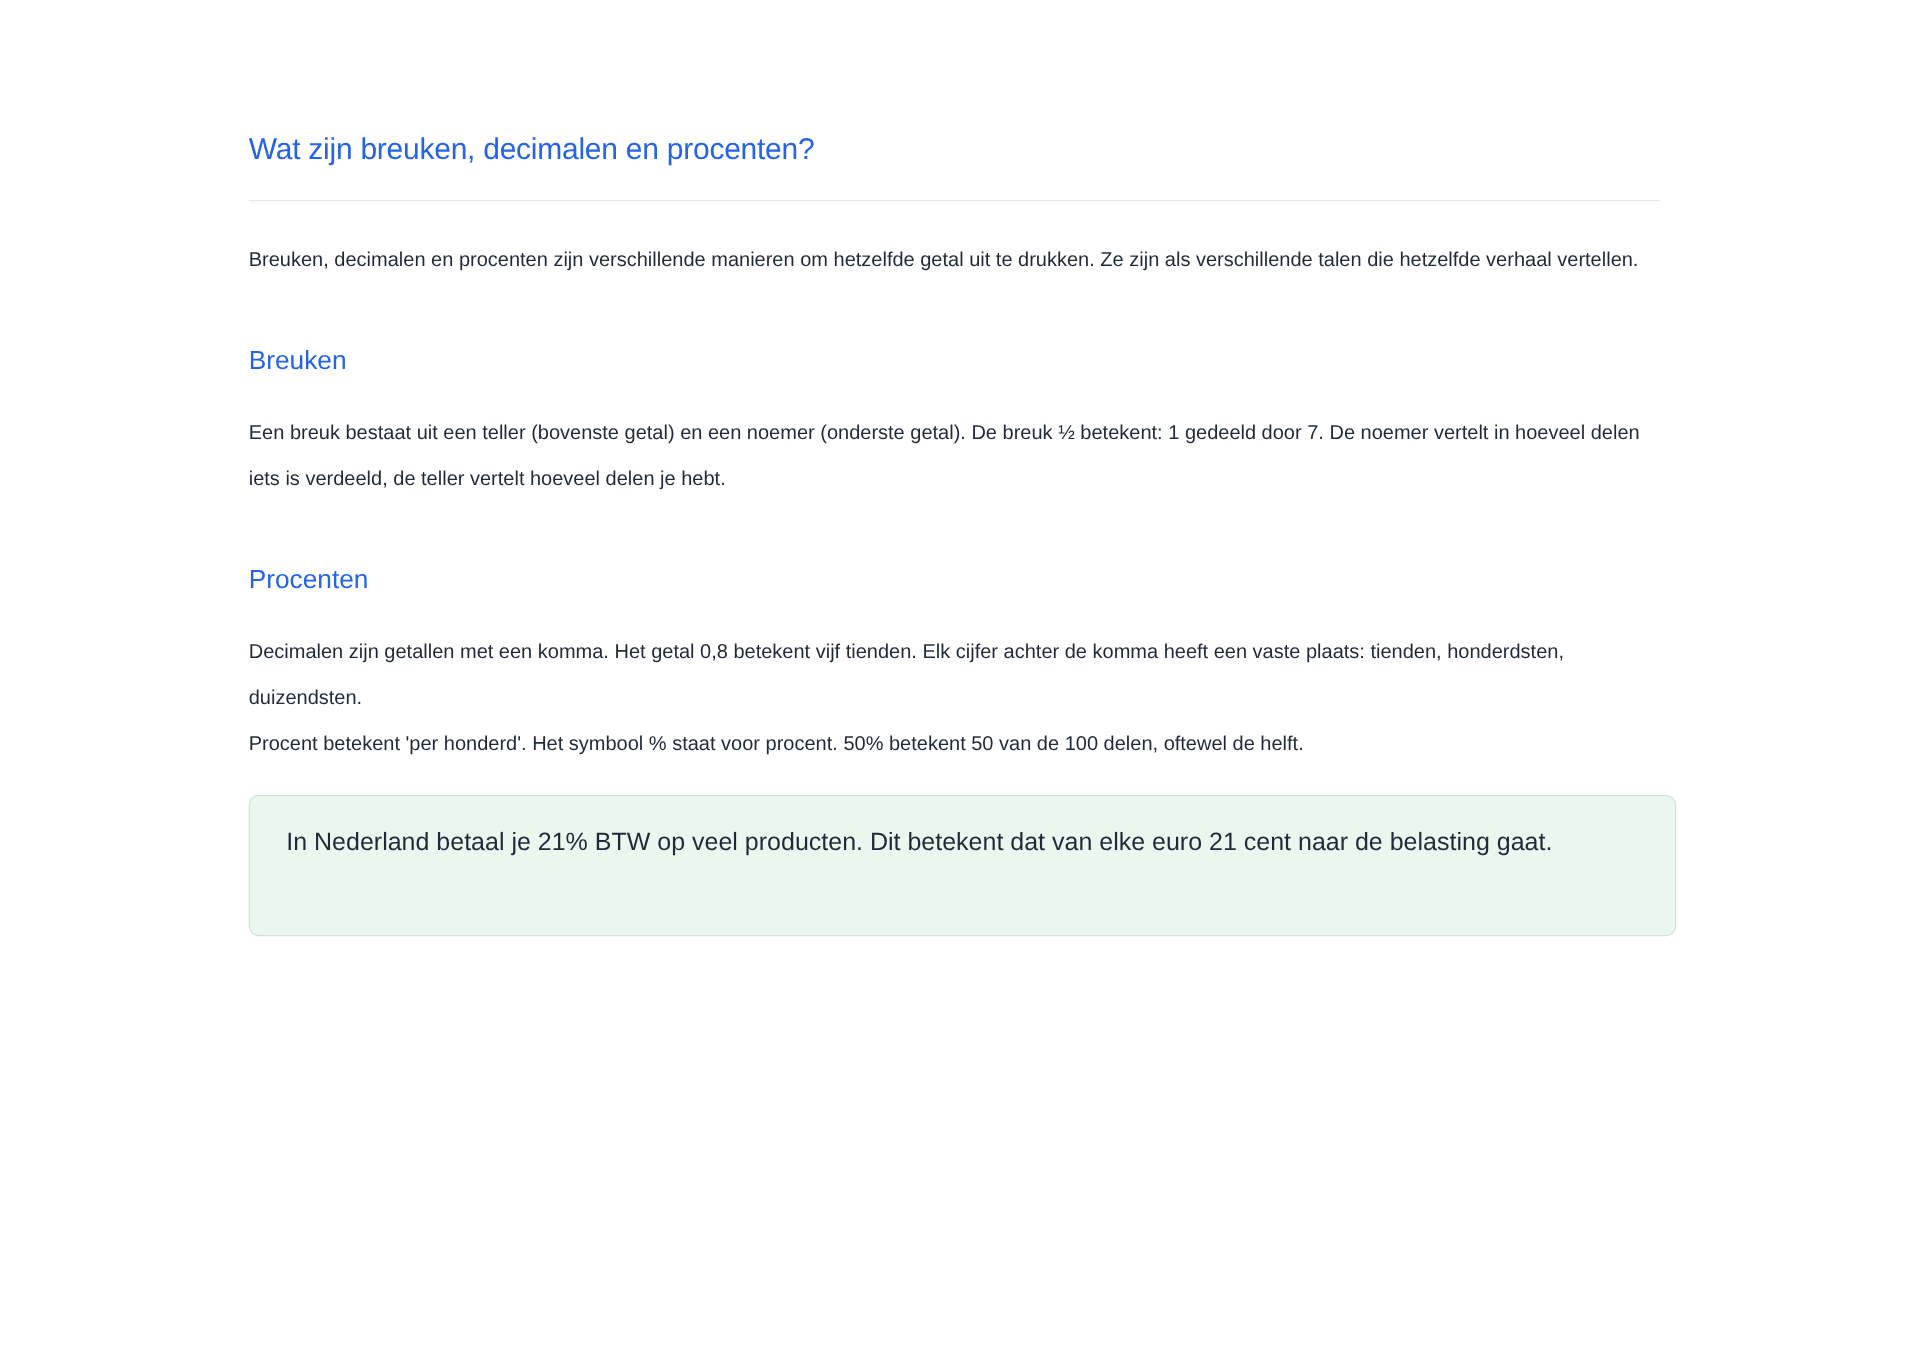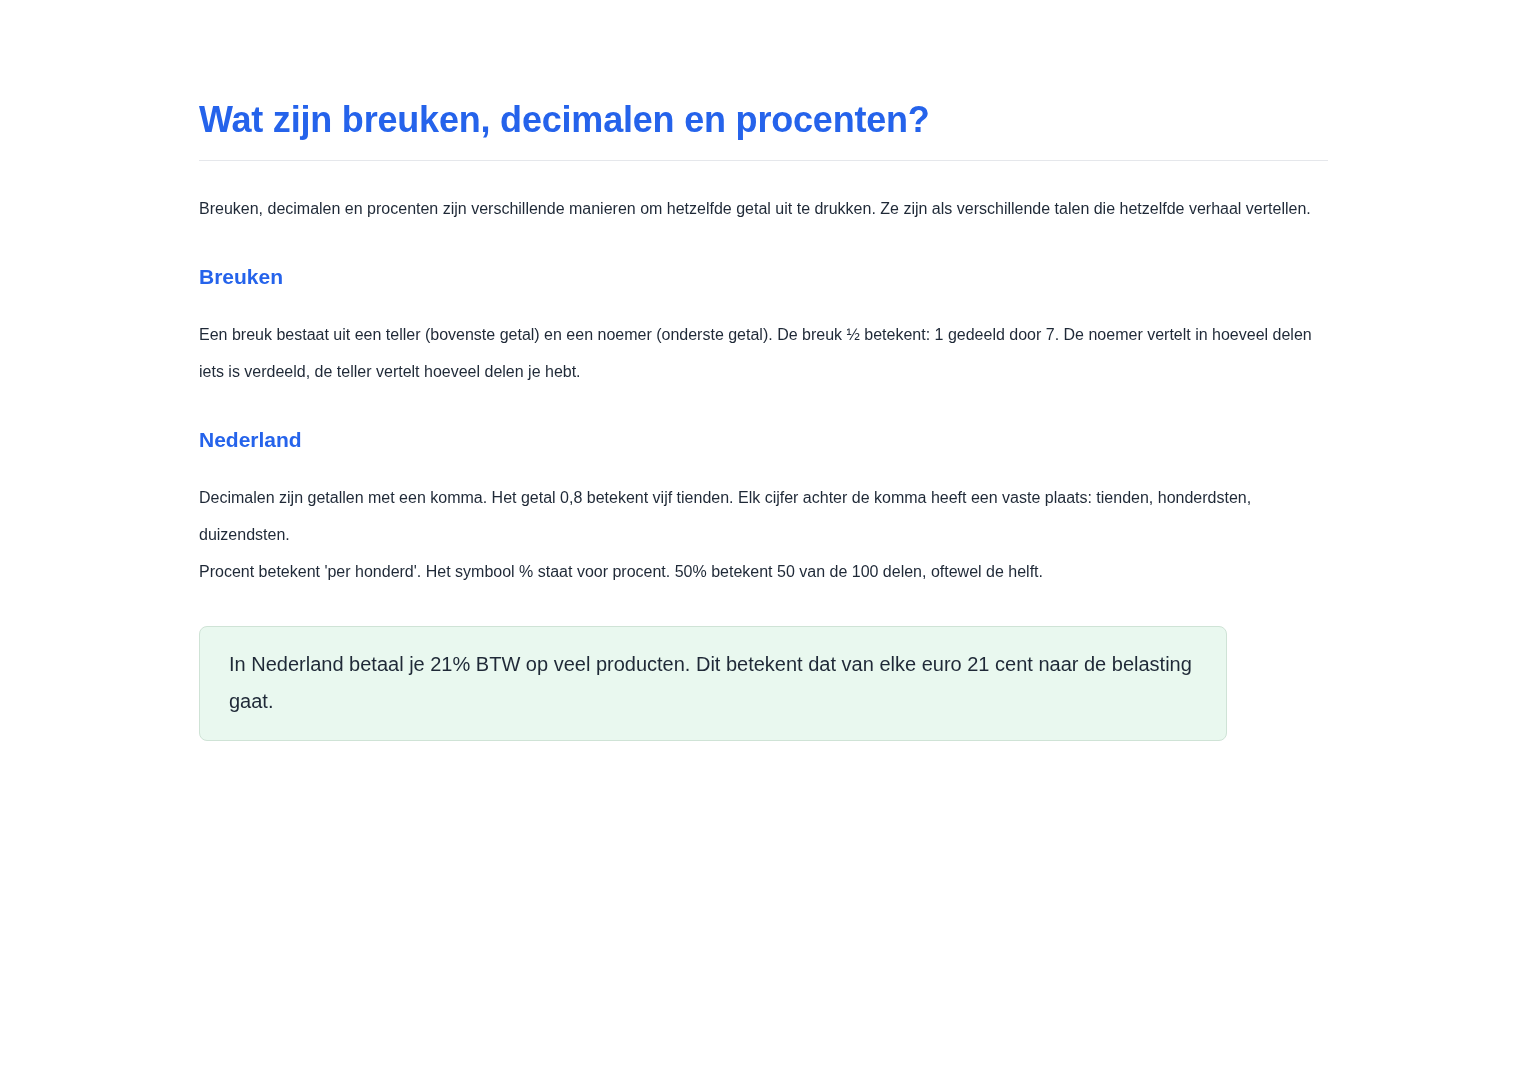--- a/index.html
+++ b/index.html
@@ -24,49 +24,49 @@
     color: var(--body-text);
     overflow: hidden;
   }
   .article {
     padding: 100px 0 0 199px;
     width: 1385px;
   }
   .page-title {
     margin: 0;
     max-width: 1129px;
-    font-size: 36px;
+    font-size: 24px;
     line-height: 40px;
-    font-weight: 700;
+    font-weight: 400;
     letter-spacing: -0.2px;
     color: var(--heading);
   }
   .divider {
     border: none;
     border-top: 1px solid var(--divider);
     width: 1129px;
     margin: 20px 0 29px 0;
   }
   .para {
     margin: 0;
     max-width: 1115px;
     font-size: 16px;
     line-height: 37px;
     color: var(--body-text);
   }
   .subhead {
-    margin: 36px 0 25px 0;
+    margin: 48px 0 25px 0;
     font-size: 21px;
     line-height: 28px;
-    font-weight: 700;
+    font-weight: 400;
     color: var(--heading);
   }
   .callout {
-    margin-top: 36px;
-    width: 1028px;
+    margin-top: 22px;
+    width: 1142px;
     min-height: 113px;
     background: var(--callout-bg);
     border: 1px solid var(--callout-border);
     border-radius: 8px;
     padding: 19px 30px 20px 29px;
   }
   .callout-text {
     margin: 0;
     max-width: 1115px;
     font-size: 20px;
@@ -82,21 +82,21 @@
   <h1 class="page-title">Wat zijn breuken, decimalen en procenten?</h1>
 
   <hr class="divider">
 
   <p class="para">Breuken, decimalen en procenten zijn verschillende manieren om hetzelfde getal uit te drukken. Ze zijn als verschillende talen die hetzelfde verhaal vertellen.</p>
 
   <h3 class="subhead">Breuken</h3>
 
   <p class="para">Een breuk bestaat uit een teller (bovenste getal) en een noemer (onderste getal). De breuk ½ betekent: 1 gedeeld door 7. De noemer vertelt in hoeveel delen iets is verdeeld, de teller vertelt hoeveel delen je hebt.</p>
 
-  <h3 class="subhead">Nederland</h3>
+  <h3 class="subhead">Procenten</h3>
 
   <p class="para">Decimalen zijn getallen met een komma. Het getal 0,8 betekent vijf tienden. Elk cijfer achter de komma heeft een vaste plaats: tienden, honderdsten, duizendsten.</p>
 
 
   <p class="para">Procent betekent 'per honderd'. Het symbool % staat voor procent. 50% betekent 50 van de 100 delen, oftewel de helft.</p>
 
   <aside class="callout">
     <p class="callout-text">In Nederland betaal je 21% BTW op veel producten. Dit betekent dat van elke euro 21 cent naar de belasting gaat.</p>
   </aside>
 

